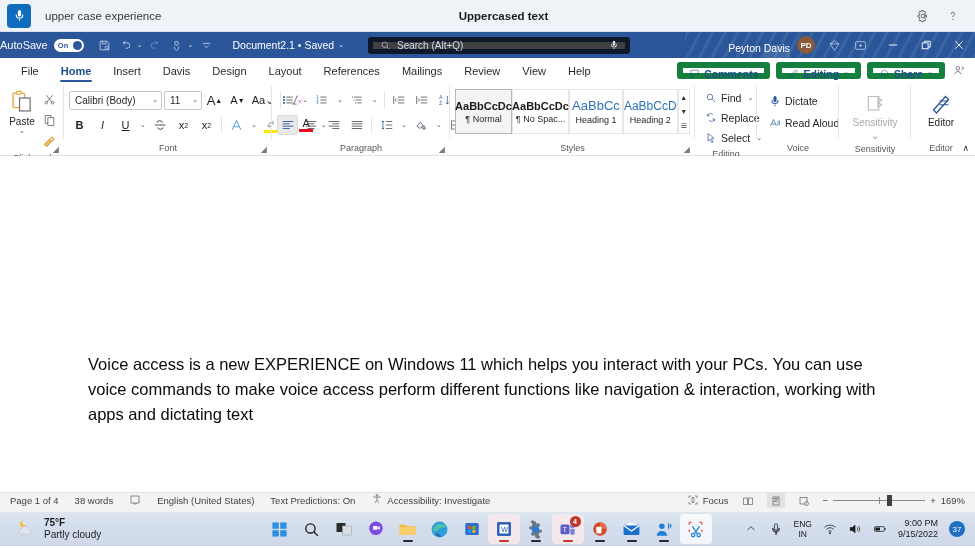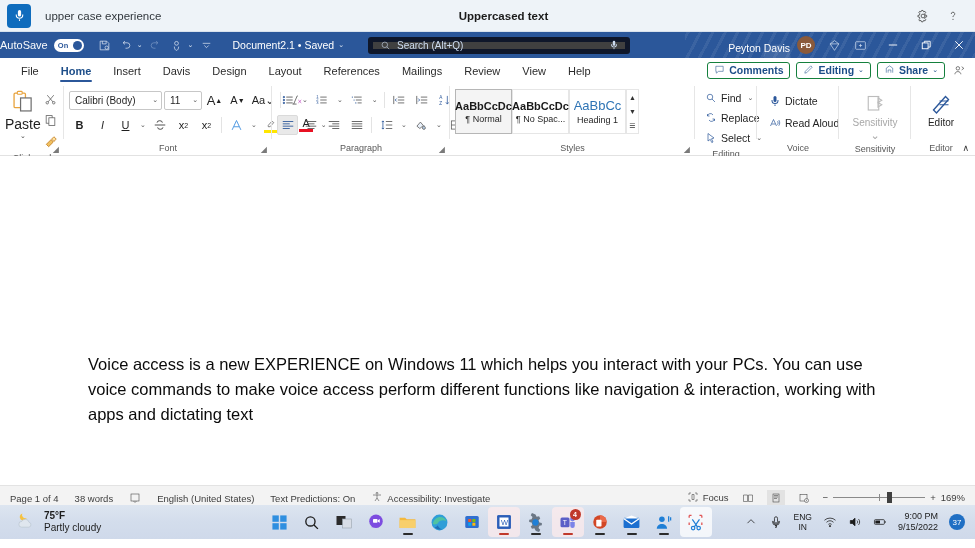--- a/index.html
+++ b/index.html
@@ -84,37 +84,37 @@
 
   
   #tabs-row { height:24px; background:#ffffff; display:flex; align-items:center; position:relative; }
   #tabs { display:flex; align-items:center; padding-left:10px; gap:0px; }
   .tab { font-size:11px; color:#2b2b2b; padding:3px 11px 2px; position:relative; white-space:nowrap; }
   .tab.active { font-weight:bold; color:#1d4e89; }
   .tab.active::after {
     content:""; position:absolute; left:10px; right:10px; bottom:-3px; height:2px; background:#2b579a; border-radius:1px;
   }
   #tabs-right { margin-left:auto; display:flex; align-items:center; gap:6px; padding-right:8px; }
-  .pill { height:17px; border:1px solid #15803d; border-radius:3px; display:flex; align-items:center;
+  .pill { height:17px; border:6px solid #15803d; border-radius:3px; display:flex; 
           gap:4px; padding:0 6px; font-size:10.5px; color:#1d4e89; font-weight:bold; white-space:nowrap; }
   .pill svg { width:11px;height:11px; stroke:#1d4e89; fill:none; stroke-width:1.2;}
   .pill .cr { font-size:7px; font-weight:normal; }
   #tabs-right .plainicon { width:16px;height:16px;display:flex;align-items:center;justify-content:center;}
   #tabs-right .plainicon svg { width:13px;height:13px; stroke:#3b3b3b; fill:none; stroke-width:1.2;}
 
   
   #ribbon { height:74px; background:#ffffff; display:flex; border-bottom:1px solid #e2e2e2; position:relative; }
   .group { display:flex; flex-direction:column; position:relative; padding:2px 0 0; }
   .group .body { flex:1; display:flex; align-items:flex-start; padding:3px 5px 0; }
   .group .gname { height:14px; text-align:center; font-size:9px; color:#585858; line-height:14px; }
   .group .sep { position:absolute; right:0; top:4px; bottom:16px; width:1px; background:#e6e6e6; }
   .group .dlg { position:absolute; right:5px; bottom:1px; font-size:8px; color:#7a7a7a; }
 
   .bigbtn { width:46px; display:flex; flex-direction:column; align-items:center; gap:1px; padding-top:2px;}
-  .bigbtn .lbl { font-size:14px; color:#1f1f1f; }
+  .bigbtn .lbl { font-size:10px; color:#1f1f1f; }
   .bigbtn .cr { font-size:7px; color:#444; line-height:6px;}
   .smcol { display:flex; flex-direction:column; gap:2px; padding-top:3px;}
   .smbtn { width:20px;height:19px; display:flex;align-items:center;justify-content:center;}
 
   .fnt-row { display:flex; align-items:center; gap:2px; height:22px; }
   .fbox { height:19px; border:1px solid #c7c7c7; border-radius:2px; background:#fff;
           display:flex; align-items:center; padding:0 3px 0 5px; font-size:10px; color:#1f1f1f;}
   .fbox .cr { margin-left:auto; font-size:7px; color:#555; padding-left:5px;}
   .ibtn { width:21px;height:20px; display:flex; align-items:center; justify-content:center; border-radius:2px;
           font-size:11px; color:#1f1f1f;}
@@ -144,21 +144,21 @@
   #canvas { height:329px; background:#ffffff; position:relative; overflow:hidden; }
   #doc-text {
     position:absolute; left:88px; top:196px; width:800px;
     font-size:16.5px; line-height:25px; color:#0b0b0b;
     font-family:"Liberation Sans", sans-serif;
   }
 
   
   #status {
     height:20px; background:#f3f3f3; border-top:1px solid #e3e3e3;
-    display:flex; align-items:flex-end; font-size:9.5px; color:#3d3d3d;
+    display:flex; align-items:flex-start; font-size:9.5px; color:#3d3d3d;margin-top:7px;
   }
   #status .l { display:flex; align-items:center; gap:16px; padding-left:10px; }
   #status .r { margin-left:auto; display:flex; align-items:center; gap:10px; padding-right:10px; }
   #status .it { display:flex; align-items:center; gap:4px; white-space:nowrap;}
   #status svg { width:12px; height:12px; stroke:#3d3d3d; fill:none; stroke-width:1.1;}
   .viewbtn { width:18px;height:15px; display:flex;align-items:center;justify-content:center;}
   .viewbtn.sel { background:#e2e2e2; }
   #zoomslider { display:flex; align-items:center; gap:5px; }
   #ztrack { width:92px; height:1px; background:#8a8a8a; position:relative; }
   #zthumb { position:absolute; left:54px; top:-5px; width:5px; height:11px; background:#404040; }
@@ -594,20 +594,24 @@
         <div class="nm">¶ Normal</div>
       </div>
       <div class="sty">
         <div class="prev">AaBbCcDc</div>
         <div class="nm">¶ No Spac...</div>
       </div>
       <div class="sty">
         <div class="prev h1">AaBbCc</div>
         <div class="nm">Heading 1</div>
       </div>
+      <div class="sty">
+        <div class="prev h2">AaBbCcD</div>
+        <div class="nm">Heading 2</div>
+      </div>
       <div class="styscroll">
         <span>▲</span>
         <span>▼</span>
         <span>☰</span>
       </div>
     </div>
     <div class="gname">Styles</div>
     <div class="dlg">◢</div>
     <div class="sep"></div>
   </div>

